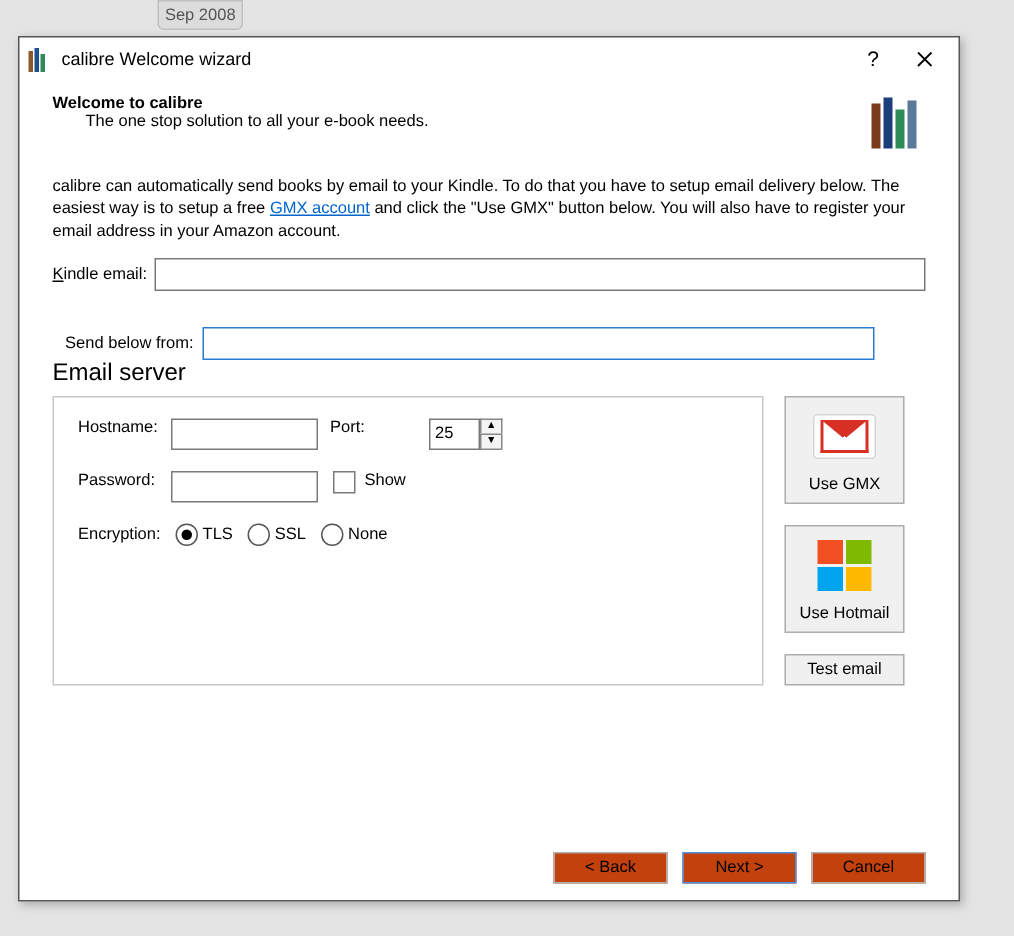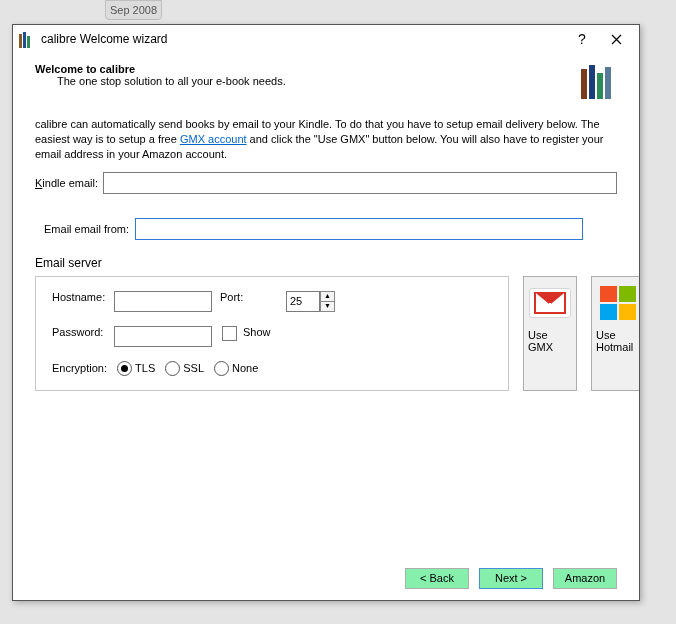--- a/index.html
+++ b/index.html
@@ -28,52 +28,52 @@
   .intro{margin-top:18px;font-size:11px;line-height:1.35}
   .intro a{color:#0066cc}
   .row{display:flex;align-items:center;margin-top:10px}
   .row label{font-size:11px}
   .row .u{text-decoration:underline}
   .kemail-label{width:68px}
   .kemail-input{flex:1;height:18px;border:1px solid #7a7a7a;padding:1px 3px;font:inherit}
   .send-row{margin-top:24px}
   .send-label{width:94px;text-align:right;padding-right:6px}
   .send-input{flex:1;max-width:440px;height:18px;border:1px solid #2a7ad6;padding:1px 3px;font:inherit}
-  .es-label{margin-top:16px;font-size:12px}
+  .es-label{margin-top:0;font-size:16px}
   .panel-row{display:flex;margin-top:6px;gap:14px}
   .panel{border:1px solid #c8c8c8;padding:14px 16px 14px 16px;flex:1;max-width:440px}
   .panel .desc{font-size:11px;margin-bottom:12px}
   .panel .desc b{font-weight:bold}
   .prow{display:flex;align-items:flex-start;margin-bottom:14px}
   .prow label{width:62px;font-size:11px}
   .pinput{width:90px;height:17px;border:1px solid #7a7a7a;padding:1px 3px;font:inherit}
   .port-label{margin-left:8px;margin-right:4px}
   .port-input{width:26px;height:17px;border:1px solid #7a7a7a;padding:1px 3px;font:inherit;text-align:left}
   .spinner{display:flex;flex-direction:column;margin-left:0}
   .spinner div{width:13px;height:9px;border:1px solid #888;font-size:7px;text-align:center;line-height:7px;cursor:pointer;background:#f4f4f4}
   .spinner div:first-child{border-bottom:none}
   .checkbox{width:13px;height:13px;border:1px solid #7a7a7a;margin-left:10px;margin-right:6px;cursor:pointer;background:#fff}
   .radio-row{display:flex;align-items:center;gap:10px}
   .radio{width:13px;height:13px;border:1px solid #555;border-radius:50%;display:inline-flex;align-items:center;justify-content:center;cursor:pointer;margin-right:3px}
   .radio.checked::after{content:"";width:7px;height:7px;background:#000;border-radius:50%}
   .radio-item{display:flex;align-items:center;font-size:11px}
-  .sidebtns{display:flex;flex-direction:row;gap:14px;width:80px}
+  .sidebtns{display:flex;flex-direction:column;gap:14px;width:80px}
   .bigbtn{border:1px solid #adadad;background:#f0f0f0;padding:6px 4px;display:flex;flex-direction:column;align-items:center;cursor:pointer;font-size:11px}
   .icon-box{width:44px;height:40px;margin-bottom:6px;display:flex;align-items:center;justify-content:center}
   .gmx-icon{position:relative;width:40px;height:28px;background:#fff;border:1px solid #d6d6d6;border-radius:3px}
   .gmx-icon::before{content:"";position:absolute;left:4px;top:3px;width:32px;height:22px;background:linear-gradient(135deg,#d93025 0 50%,transparent 50%),linear-gradient(-135deg,#d93025 0 50%,transparent 50%);clip-path:polygon(0 0,100% 0,50% 60%)}
   .gmx-icon::after{content:"";position:absolute;left:4px;top:3px;width:32px;height:22px;border:2px solid #d93025;border-top:none;box-sizing:border-box}
   .win-icon{width:36px;height:34px;display:grid;grid-template-columns:1fr 1fr;grid-template-rows:1fr 1fr;gap:2px}
   .win-icon div:nth-child(1){background:#f25022}
   .win-icon div:nth-child(2){background:#7fba00}
   .win-icon div:nth-child(3){background:#00a4ef}
   .win-icon div:nth-child(4){background:#ffb900}
   .smallbtn{border:1px solid #adadad;background:#f0f0f0;height:21px;padding:0 10px;cursor:pointer;font:inherit;font-size:11px}
   .footer{position:absolute;left:0;right:0;bottom:0;height:44px;display:flex;align-items:center;justify-content:flex-end;padding:0 22px;gap:10px}
-  .navbtn{width:64px;height:21px;border:1px solid #adadad;background:#86efac;cursor:pointer;font:inherit;font-size:11px}
+  .navbtn{width:76px;height:21px;border:1px solid #adadad;background:#c2410c;cursor:pointer;font:inherit;font-size:11px}
   .navbtn.primary{border-color:#4a90d9}
 </style>
 </head>
 <body>
 
 <div class="bg-tab">Sep 2008</div>
 
 <div class="dialog">
 
   <div class="titlebar">
@@ -110,21 +110,21 @@
     <div class="intro">
       <span>calibre can automatically send books by email to your Kindle. To do that you have to setup email delivery below. The easiest way is to setup a free </span><a href="#">GMX account</a><span> and click the "Use GMX" button below. You will also have to register your email address in your Amazon account.</span>
     </div>
 
     <div class="row">
       <label class="kemail-label"><span class="u">K</span><span>indle email:</span></label>
       <input class="kemail-input" value="" style="">
     </div>
 
     <div class="row send-row">
-      <label class="send-label">Email email from:</label>
+      <label class="send-label">Send below from:</label>
       <input class="send-input" value="" style="">
     </div>
 
     <div class="es-label">Email server</div>
 
     <div class="panel-row">
       <div class="panel">
 
         <div class="prow">
           <label><span class="u">H</span><span>ostname:</span></label>
@@ -182,16 +182,16 @@
         </div>
         <button class="smallbtn"><span class="u">T</span><span>est email</span></button>
       </div>
     </div>
 
   </div>
 
   <div class="footer">
     <button class="navbtn"><span>&lt; </span><span class="u">B</span><span>ack</span></button>
     <button class="navbtn primary"><span class="u">N</span><span>ext &gt;</span></button>
-    <button class="navbtn">Amazon</button>
+    <button class="navbtn">Cancel</button>
   </div>
 
 </div>
 
 </body></html>

